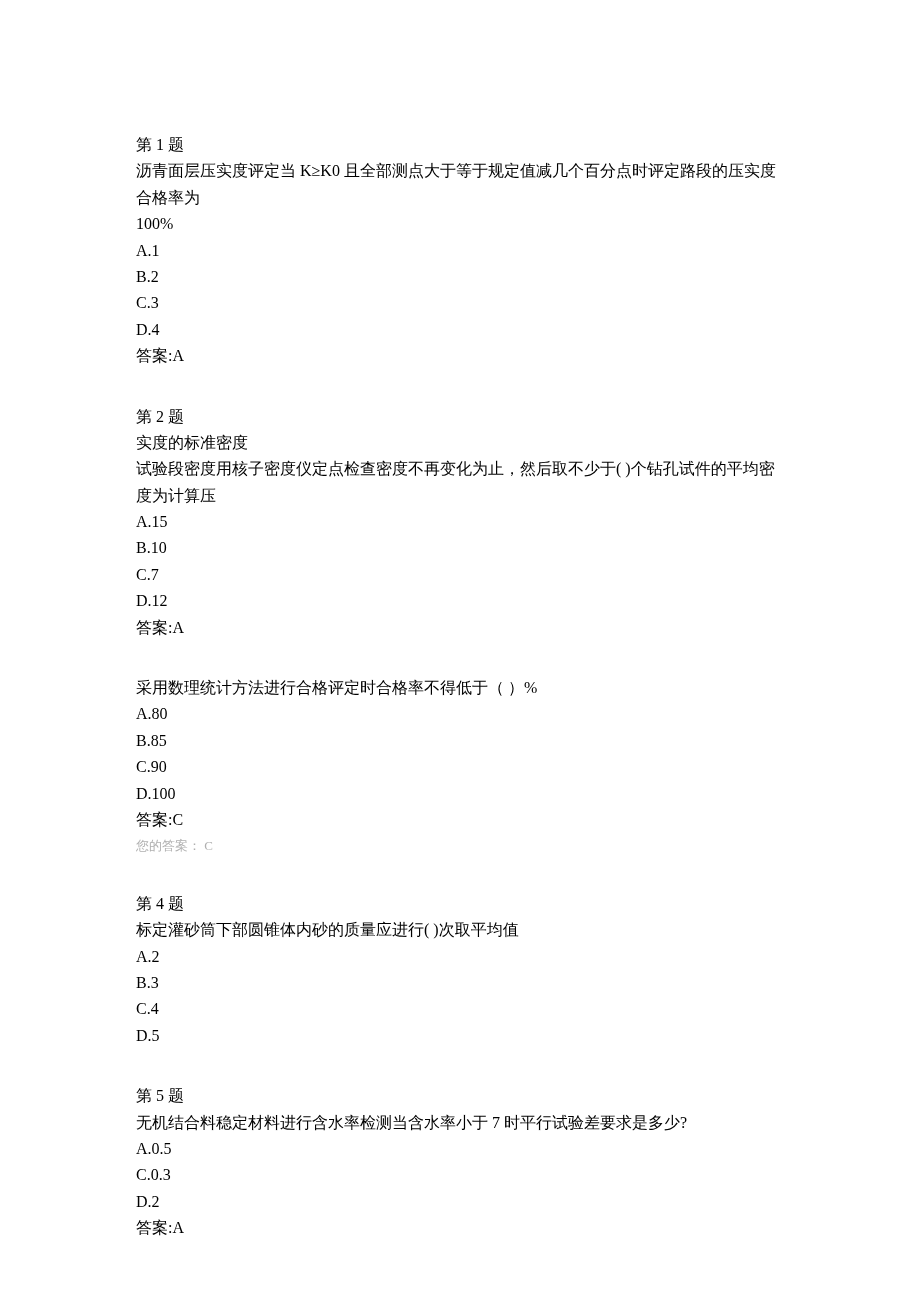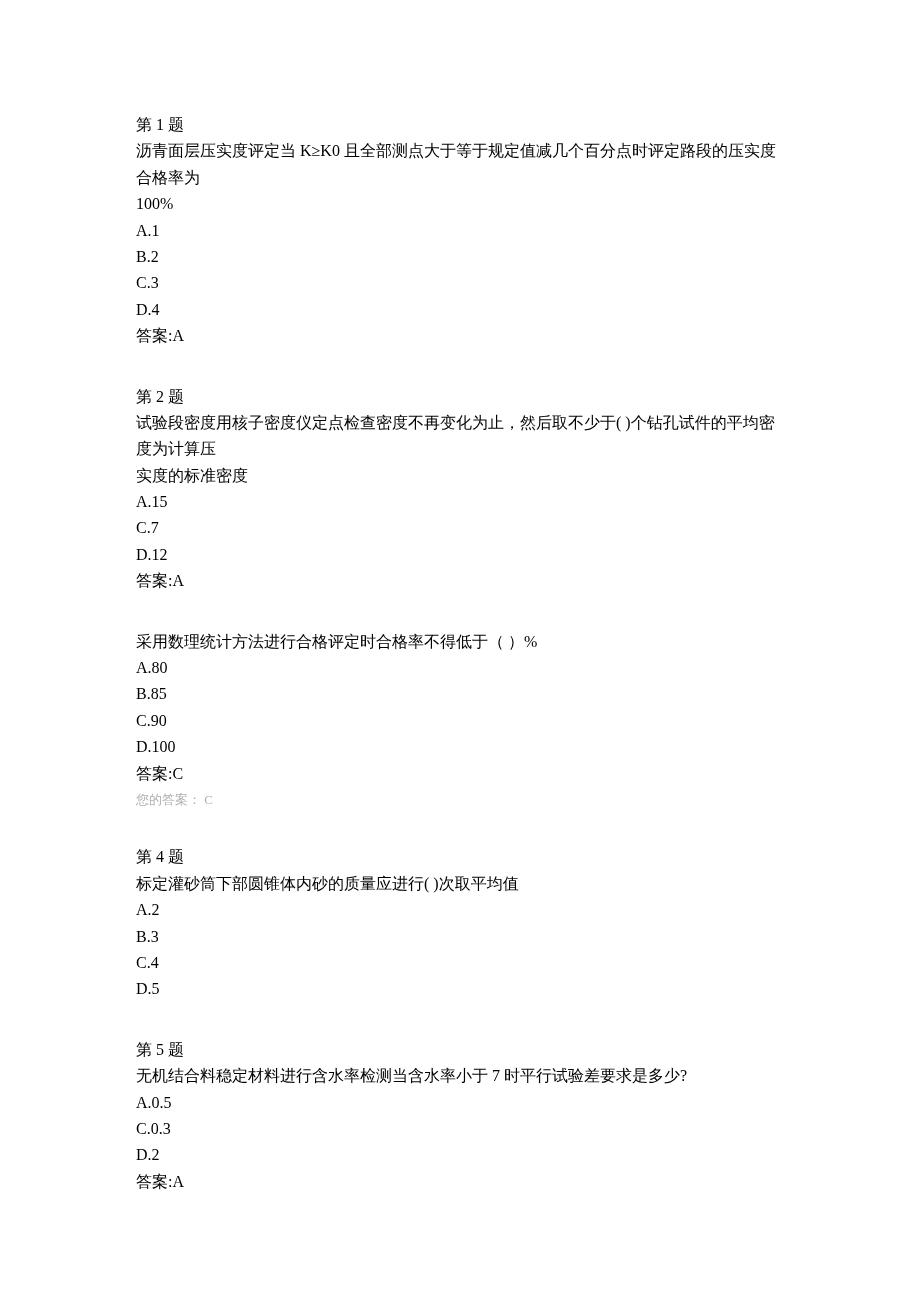--- a/index.html
+++ b/index.html
@@ -10,20 +10,21 @@
     font-size: 16px;
     color: #000000;
     line-height: 1.65;
     width: 920px;
   }
   .page {
     padding: 112px 136px 40px 136px;
   }
   .question-block {
     margin-bottom: 34px;
+    margin-top: 20px;
   }
   .line {
     white-space: pre-wrap;
   }
   .user-answer {
     color: #b0b0b0;
     font-family: Liberation Serif, serif;
     font-size: 13px;
     margin-top: 2px;
   }
@@ -39,23 +40,24 @@
     <div class="line">100%</div>
     <div class="line">A.1</div>
     <div class="line">B.2</div>
     <div class="line">C.3</div>
     <div class="line">D.4</div>
     <div class="line">答案:A</div>
   </div>
 
   <div class="question-block">
     <div class="line">第 2 题</div>
+    <div class="line">实度的标准密度</div>
     <div class="line">试验段密度用核子密度仪定点检查密度不再变化为止，然后取不少于( )个钻孔试件的平均密度为计算压</div>
-    <div class="line">实度的标准密度</div>
     <div class="line">A.15</div>
+    <div class="line">B.10</div>
     <div class="line">C.7</div>
     <div class="line">D.12</div>
     <div class="line">答案:A</div>
   </div>
 
   <div class="question-block">
     <div class="line">采用数理统计方法进行合格评定时合格率不得低于（ ）%</div>
     <div class="line">A.80</div>
     <div class="line">B.85</div>
     <div class="line">C.90</div>

